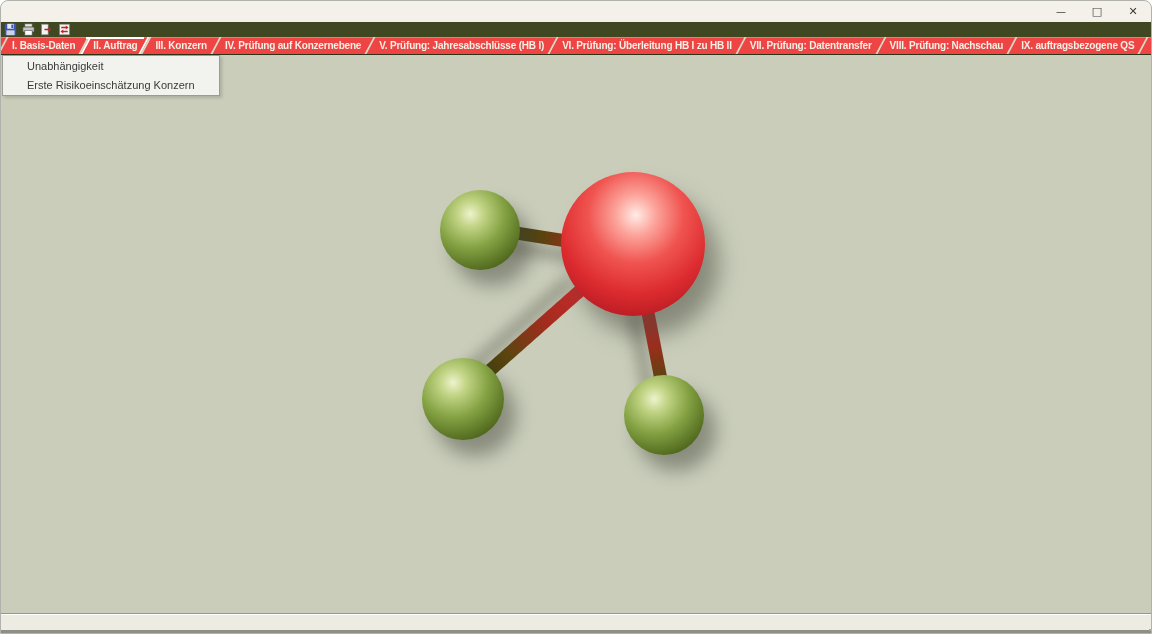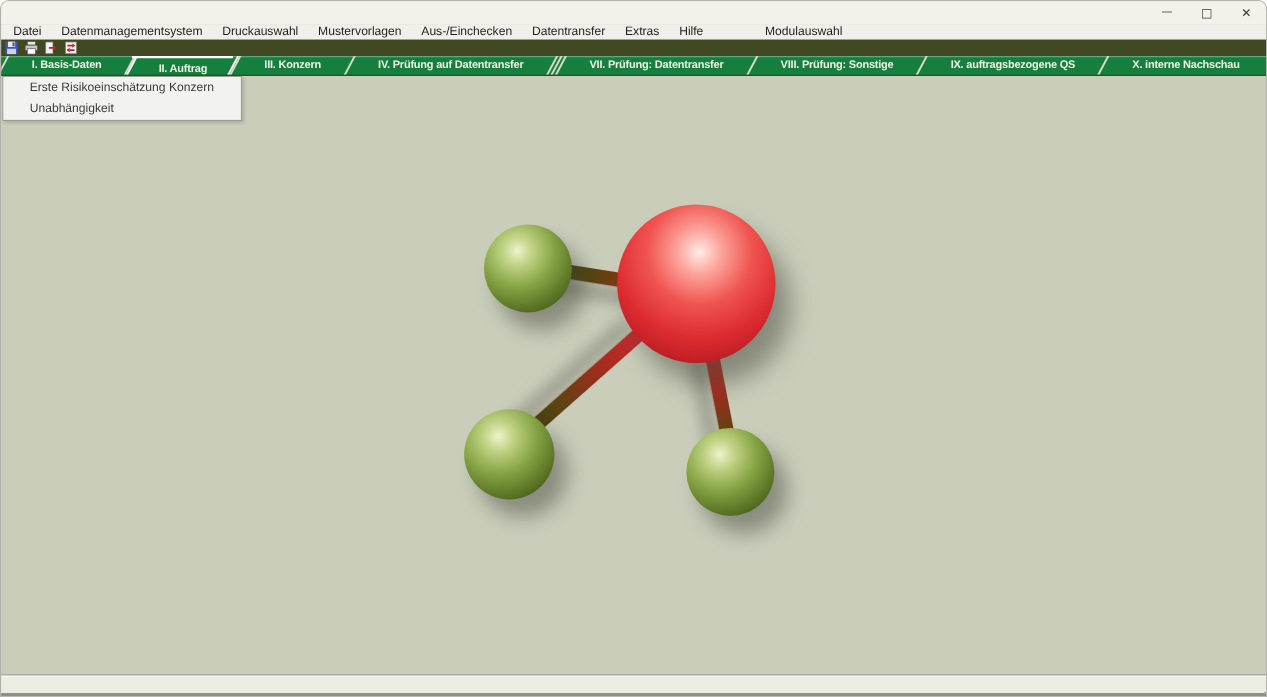--- a/index.html
+++ b/index.html
@@ -20,26 +20,26 @@
     font-size:11px;color:#1f1f1f;padding:0 2px;}
   .menu-item{padding:0 9px;line-height:14px;white-space:nowrap;}
   .menu-item.mod{margin-left:38px;}
 
   
   .toolbar{height:15px;flex:0 0 15px;background:#3f4821;display:flex;align-items:center;padding:0 1px;gap:1px;}
   .tool-btn{width:17px;height:15px;border:none;background:transparent;padding:0 1px;display:flex;align-items:center;justify-content:center;}
   .tool-btn svg{display:block;}
 
   
-  .tabbar{height:18px;flex:0 0 18px;background:#15803d;display:flex;align-items:stretch;
+  .tabbar{height:18px;flex:0 0 18px;background:#ef4444;display:flex;align-items:stretch;
     box-shadow:inset 0 1px 0 rgba(255,255,255,.28);overflow:hidden;font-weight:bold;font-size:10px;
     color:#f2f2e6;border-bottom:1px solid #2c3216;}
   .tab{position:relative;flex:1 1 auto;display:flex;align-items:center;justify-content:center;
     padding:0 7px;white-space:nowrap;letter-spacing:-0.2px;}
-  .tab.active{box-shadow:inset 0 2px 0 #ffffff;align-items:flex-end;}
+  .tab.active{box-shadow:inset 0 2px 0 #ffffff;}
   .tab.active::before,.tab.active::after{content:"";position:absolute;top:0;bottom:0;width:2px;background:#ffffff;transform:skewX(-28deg);}
   .tab.active::before{left:-1px;}
   .tab.active::after{right:-1px;}
   .tab-sep{flex:0 0 2px;background:#d9d9c6;transform:skewX(-28deg);margin:0 1px;}
 
   
   .content{position:relative;flex:1 1 auto;background:#c9cdba;overflow:hidden;}
 
   
   .dropdown{position:absolute;left:1px;top:0;width:218px;height:41px;background:#f2f2ef;
@@ -77,31 +77,20 @@
 <body>
 
 <div class="window">
 
   <div class="titlebar">
     <button class="win-btn min">—</button>
     <button class="win-btn">□</button>
     <button class="win-btn">✕</button>
   </div>
 
-  <div class="menubar">
-    <div class="menu-item">Datei</div>
-    <div class="menu-item">Datenmanagementsystem</div>
-    <div class="menu-item">Druckauswahl</div>
-    <div class="menu-item">Mustervorlagen</div>
-    <div class="menu-item">Aus-/Einchecken</div>
-    <div class="menu-item">Datentransfer</div>
-    <div class="menu-item">Extras</div>
-    <div class="menu-item">Hilfe</div>
-    <div class="menu-item mod">Modulauswahl</div>
-  </div>
 
   <div class="toolbar">
     <button class="tool-btn">
       <span>
         <svg width="13" height="13" viewBox="0 0 16 16">
           <rect x="1" y="1" width="14" height="14" fill="#3a57b5"></rect>
           <rect x="4" y="1" width="8" height="6" fill="#e9e9f2"></rect>
           <rect x="9" y="2" width="2.4" height="4.2" fill="#3a57b5"></rect>
           <rect x="3" y="9" width="10" height="6" fill="#ccd3e6"></rect>
         </svg>
@@ -146,47 +135,53 @@
     <div class="tab-sep"></div>
     <div class="tab active">
         <span>II. Auftrag</span>
       </div>
     <div class="tab-sep"></div>
     <div class="tab">
         <span>III. Konzern</span>
       </div>
     <div class="tab-sep"></div>
     <div class="tab">
-        <span>IV. Prüfung auf Datentransfer</span>
+        <span>IV. Prüfung auf Konzernebene</span>
       </div>
     <div class="tab-sep"></div>
+    <div class="tab">
+        <span>V. Prüfung: Jahresabschlüsse (HB I)</span>
+      </div>
     <div class="tab-sep"></div>
+    <div class="tab">
+        <span>VI. Prüfung: Überleitung HB I zu HB II</span>
+      </div>
     <div class="tab-sep"></div>
     <div class="tab">
         <span>VII. Prüfung: Datentransfer</span>
       </div>
     <div class="tab-sep"></div>
     <div class="tab">
-        <span>VIII. Prüfung: Sonstige</span>
+        <span>VIII. Prüfung: Nachschau</span>
       </div>
     <div class="tab-sep"></div>
     <div class="tab">
         <span>IX. auftragsbezogene QS</span>
       </div>
     <div class="tab-sep"></div>
     <div class="tab">
         <span>X. interne Nachschau</span>
       </div>
   </div>
 
   <div class="content">
 
     <div class="dropdown">
+      <div class="dropdown-item">Unabhängigkeit</div>
       <div class="dropdown-item">Erste Risikoeinschätzung Konzern</div>
-      <div class="dropdown-item">Unabhängigkeit</div>
     </div>
 
     <div class="molecule">
       <div class="rod rod-a"></div>
       <div class="rod rod-b"></div>
       <div class="rod rod-c"></div>
       <div class="sphere sphere-green g1"></div>
       <div class="sphere sphere-green g2"></div>
       <div class="sphere sphere-green g3"></div>
       <div class="sphere sphere-red"></div>

